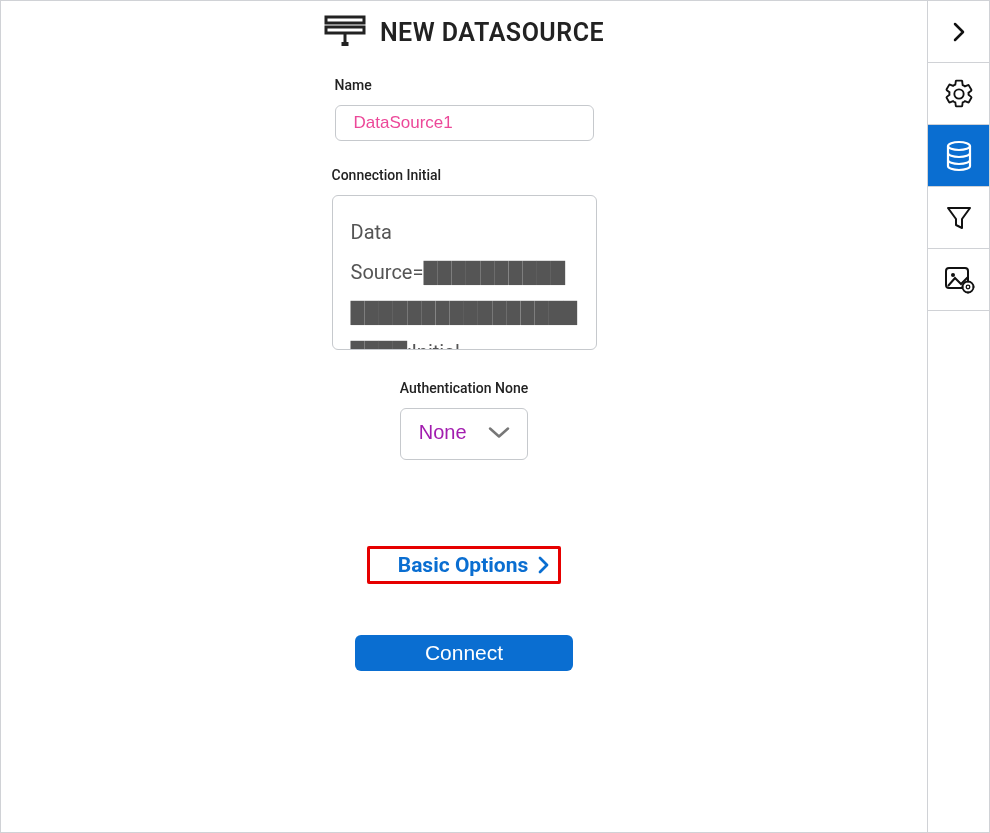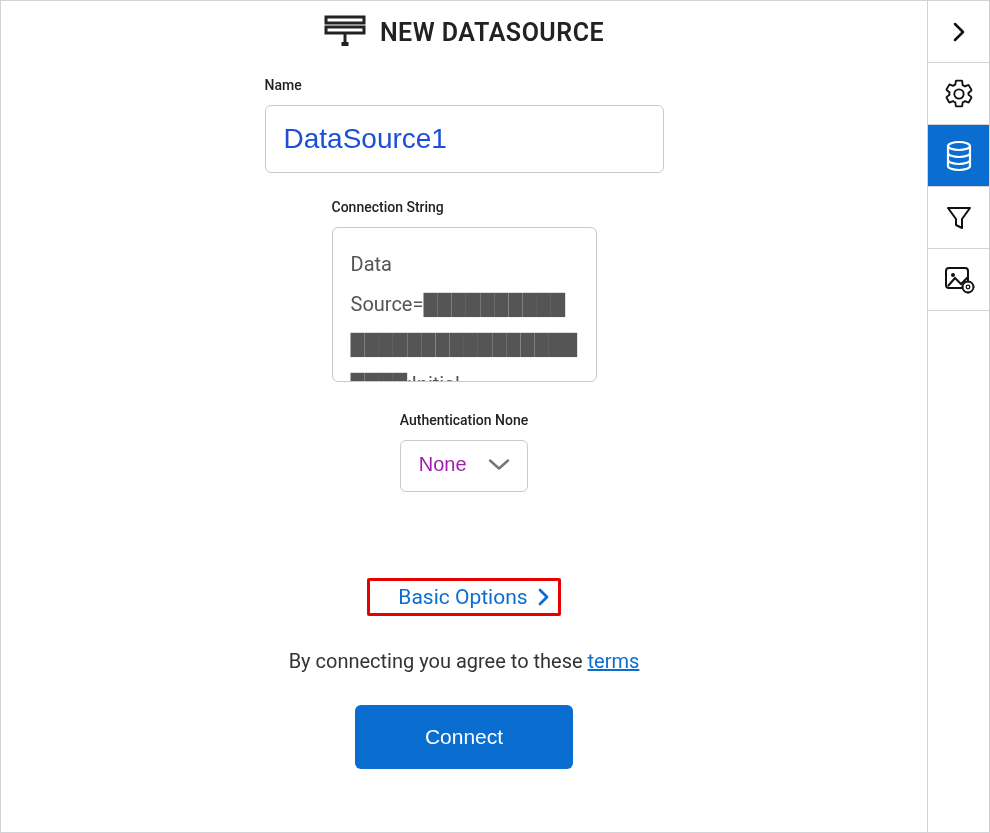--- a/index.html
+++ b/index.html
@@ -6,26 +6,26 @@
     body { font-family: -apple-system, BlinkMacSystemFont, "Segoe UI", Roboto, Arial, sans-serif; background: #fff; width: 990px; height: 833px; overflow: hidden; position: relative; }
     .app { display: flex; width: 990px; height: 833px; border: 1px solid #d0d2d6; }
     .main-panel { flex: 1; padding: 14px 16px 16px 16px; position: relative; display: flex; flex-direction: column; align-items: center; }
     .header { display: flex; align-items: center; gap: 14px; margin-bottom: 28px; }
     .ds-icon svg { display: block; }
     .page-title { font-size: 25px; font-weight: 600; letter-spacing: 0.5px; color: #222; }
     .field-group { margin-bottom: 26px; }
     .field-label { font-size: 14px; color: #222; margin-bottom: 12px; display: block; font-weight: 500; }
     .text-input {
       width: 100%;
-      height: 68px;
+      height: 36px;
       border: 1px solid #c6c9cd;
       border-radius: 6px;
       padding: 0 18px;
-      font-size: 28px;
-      color: #1d4ed8;
+      font-size: 17px;
+      color: #ec4899;
       background: #fff;
       outline: none;
     }
     .textarea-input {
       width: 100%;
       height: 155px;
       border: 1px solid #c6c9cd;
       border-radius: 6px;
       padding: 16px 18px;
       font-size: 20px;
@@ -64,49 +64,48 @@
     .highlight-box {
       border: 3px solid #e60000;
       border-radius: 2px;
       padding: 4px 8px 4px 4px;
       display: inline-flex;
       align-items: center;
       gap: 10px;
       margin-top: 60px;
       width: fit-content;
     }
-    .highlight-box .bo-label { color: #0a6ed1; font-size: 21px; font-weight: 400; margin-left: 24px; }
+    .highlight-box .bo-label { color: #0a6ed1; font-size: 21px; font-weight: 700; margin-left: 24px; }
     .divider {
       height: 1px;
       background: #d9dadd;
       margin-top: 18px;
       margin-bottom: 14px;
     }
     .terms-row {
       font-size: 20px;
       color: #333;
     }
     .terms-row a { color: #0a6ed1; text-decoration: underline; cursor: pointer; }
     .footer-actions {
       display: flex;
       gap: 24px;
       justify-content: flex-end;
       margin-top: 18px;
     }
     .btn {
       min-width: 218px;
-      height: 64px;
+      height: 36px;
       border-radius: 6px;
       border: none;
       font-size: 21px;
       font-weight: 500;
       cursor: pointer;
       color: #fff;
       background: #0a6ed1;
-      margin-top: 14px;
     }
     .sidebar {
       width: 62px;
       border-left: 1px solid #d0d2d6;
       background: #fff;
       display: flex;
       flex-direction: column;
     }
     .sidebar-item {
       height: 62px;
@@ -136,21 +135,21 @@
       </span>
       <h1 class="page-title">NEW DATASOURCE</h1>
     </div>
 
     <div class="field-group">
       <label class="field-label">Name</label>
       <input type="text" class="text-input" value="DataSource1" style="">
     </div>
 
     <div class="field-group">
-      <label class="field-label">Connection String</label>
+      <label class="field-label">Connection Initial</label>
       <textarea class="textarea-input" style="">Data Source=██████████████████████████████;Initial Catalog="Adventure Works DW 2008 SE"</textarea>
     </div>
 
     <div class="field-group">
       <label class="field-label">Authentication None</label>
       <div class="select-wrap">
         <select class="select-input">
           <option>None</option>
         </select>
         <span class="chevron-down">
@@ -165,24 +164,20 @@
       <span class="bo-label">Basic Options</span>
       <span class="bo-chevron">
         <svg width="12" height="18" viewBox="0 0 12 18">
             <polyline points="2,2 9,9 2,16" fill="none" stroke="#0a6ed1" stroke-width="2.8" stroke-linecap="round" stroke-linejoin="round"></polyline>
           </svg>
       </span>
     </div>
 
     <div class="divider"></div>
 
-    <div class="terms-row">
-      <span>By connecting you agree to these </span>
-      <a>terms</a>
-    </div>
 
     <div class="footer-actions">
       <button class="btn">Connect</button>
     </div>
   </div>
 
   <div class="sidebar">
     <div class="sidebar-item">
       <span>
         <svg width="16" height="22" viewBox="0 0 16 22">

